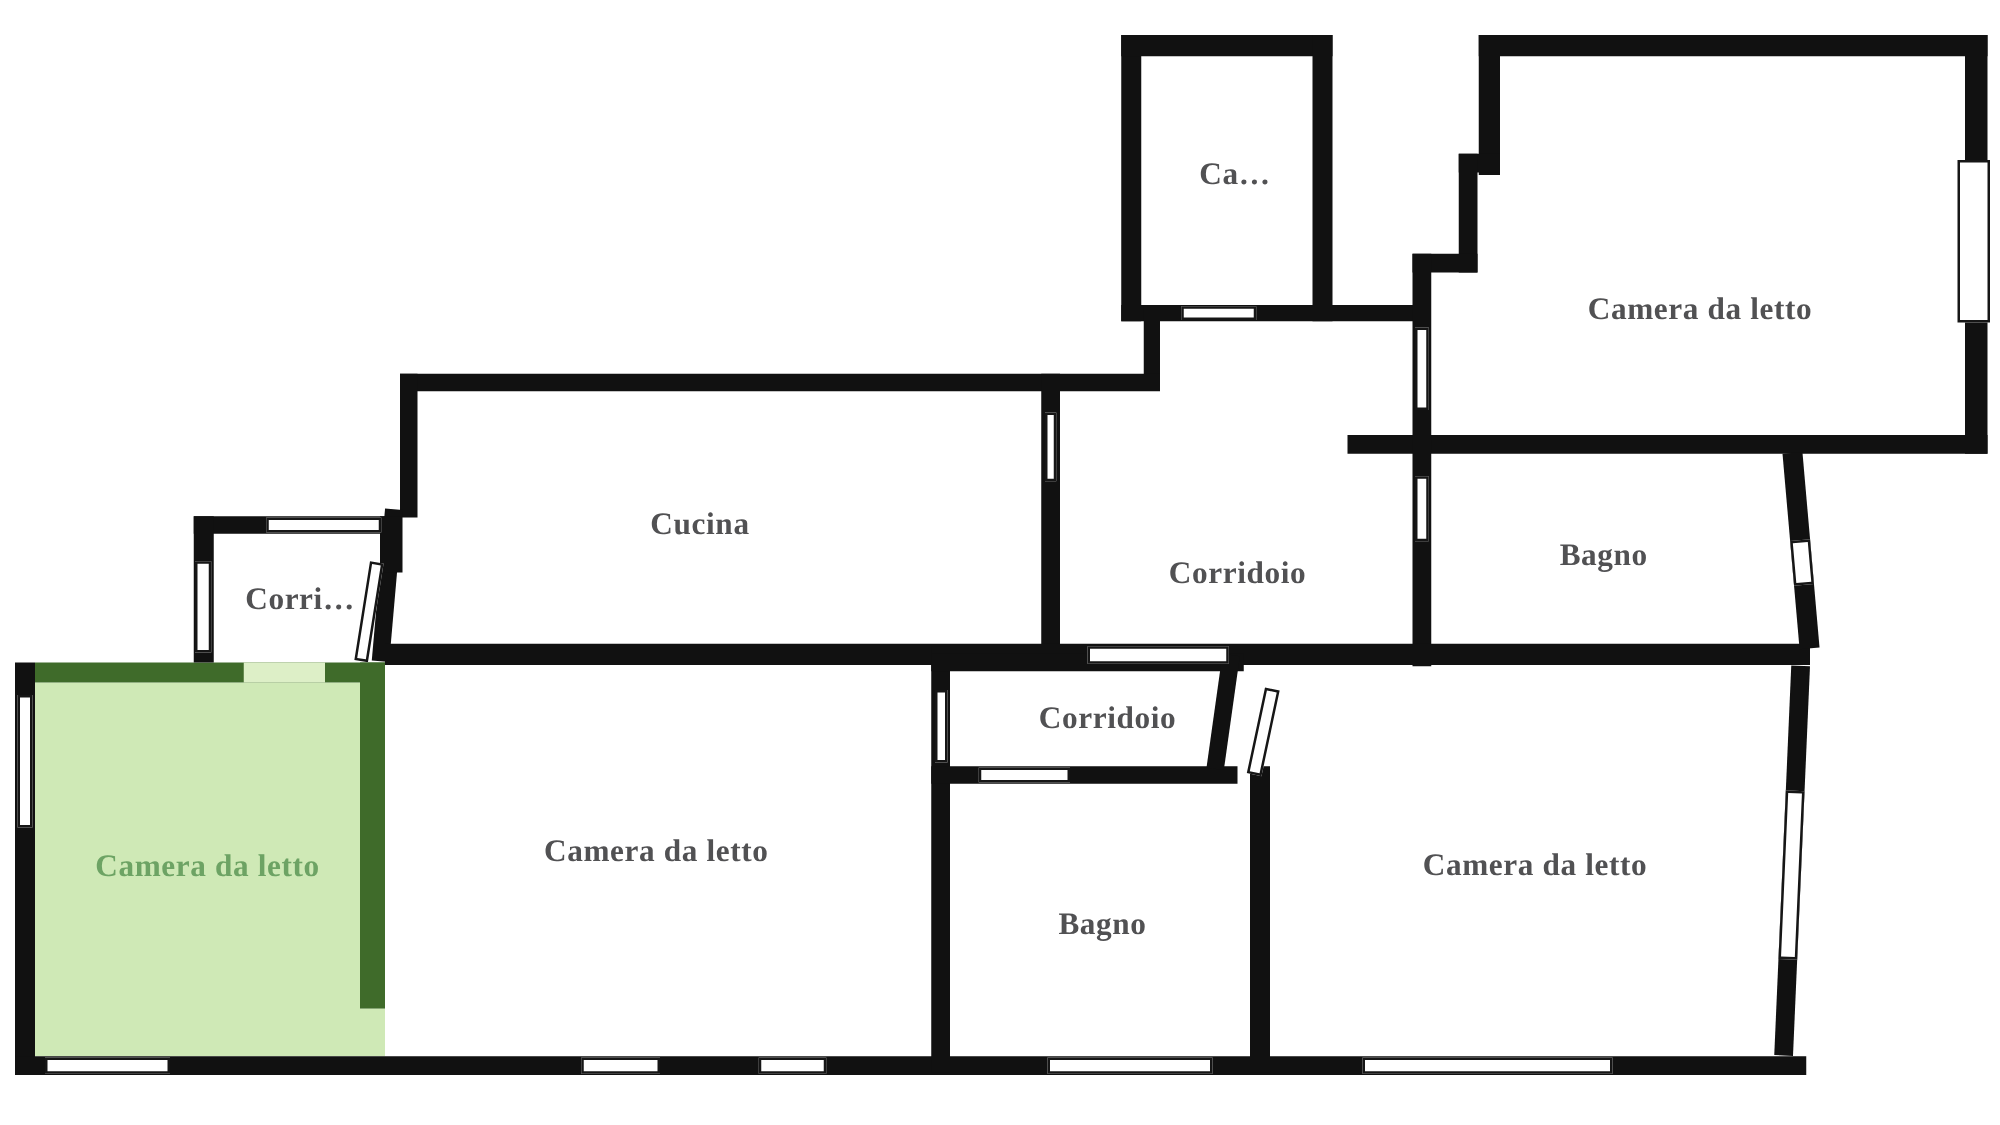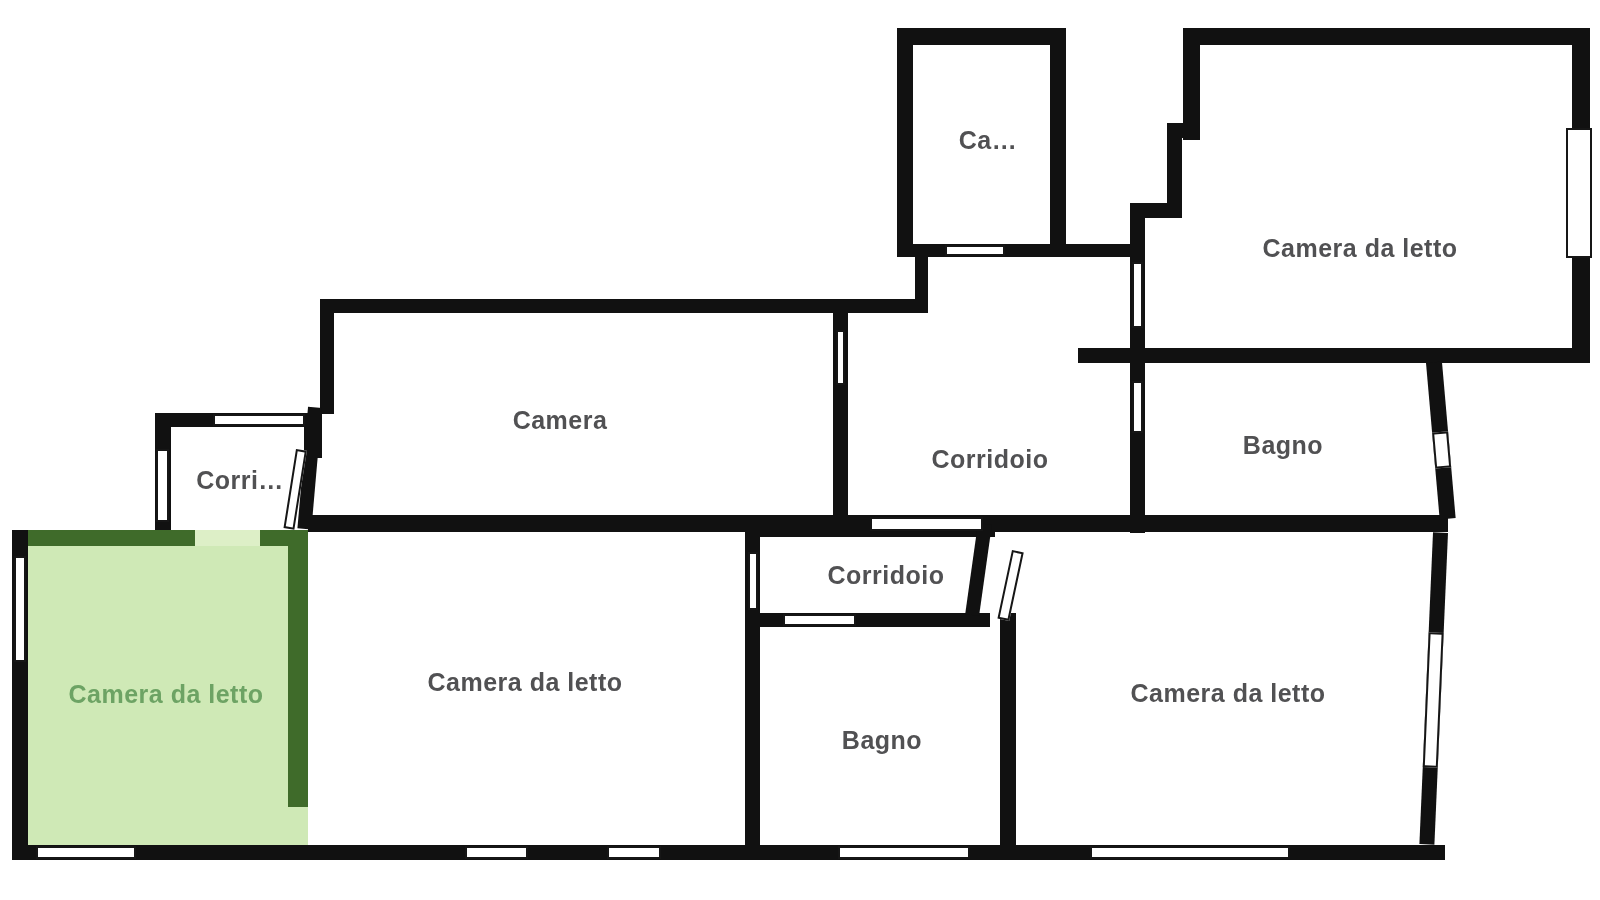--- a/index.html
+++ b/index.html
@@ -1,17 +1,17 @@
 <!DOCTYPE html>
 <html><head>
 <meta charset="utf-8">
 <style>
   html,body{margin:0;padding:0;background:#fff;}
   .plan{position:relative;width:1600px;height:900px;background:var(--bg,#fff);overflow:hidden;
-        font-family:Liberation Sans, sans-serif;}
+        font-family:Liberation Serif, serif;}
   .w{position:absolute;background:var(--wall,#111);}
   .g{position:absolute;background:var(--hl-wall,#3f6b2a);}
   .hf{position:absolute;background:var(--hl-fill,#cfe9b6);}
   .nf{position:absolute;background:var(--hl-fill,#cfe9b6);}
   .df{position:absolute;background:var(--hl-door,#ddefc7);}
   .win{position:absolute;background:#fff;border:2px solid #161616;box-sizing:border-box;}
   .door{position:absolute;background:#fff;border:2px solid #161616;box-sizing:border-box;}
   .lbl{position:absolute;transform:translate(-50%,-50%);font-weight:700;font-size:25px;
        color:var(--label,#515153);white-space:nowrap;letter-spacing:.5px;}
   .lbl.green{color:var(--hl-label,#6da364);}
@@ -92,21 +92,21 @@
   <div class="room" style="left:1145px;top:363px;width:281px;height:154px"></div>
   <div class="room" style="left:171px;top:427px;width:133px;height:103px"></div>
   <div class="room" style="left:28px;top:546px;width:260px;height:299px"></div>
   <div class="room" style="left:322px;top:532px;width:423px;height:313px"></div>
   <div class="room" style="left:760px;top:537px;width:218px;height:76px"></div>
   <div class="room" style="left:760px;top:627px;width:240px;height:218px"></div>
   <div class="room" style="left:1016px;top:533px;width:417px;height:312px"></div>
 
   <div class="lbl" style="left:988px;top:140px">Ca…</div>
   <div class="lbl" style="left:1360px;top:248px">Camera da letto</div>
-  <div class="lbl" style="left:560px;top:420px">Camera</div>
+  <div class="lbl" style="left:560px;top:420px">Cucina</div>
   <div class="lbl" style="left:990px;top:459px">Corridoio</div>
   <div class="lbl" style="left:1283px;top:445px">Bagno</div>
   <div class="lbl" style="left:240px;top:480px">Corri…</div>
   <div class="lbl green" style="left:166px;top:694px">Camera da letto</div>
   <div class="lbl" style="left:525px;top:682px">Camera da letto</div>
   <div class="lbl" style="left:886px;top:575px">Corridoio</div>
   <div class="lbl" style="left:882px;top:740px">Bagno</div>
   <div class="lbl" style="left:1228px;top:693px">Camera da letto</div>
 
 </div>

